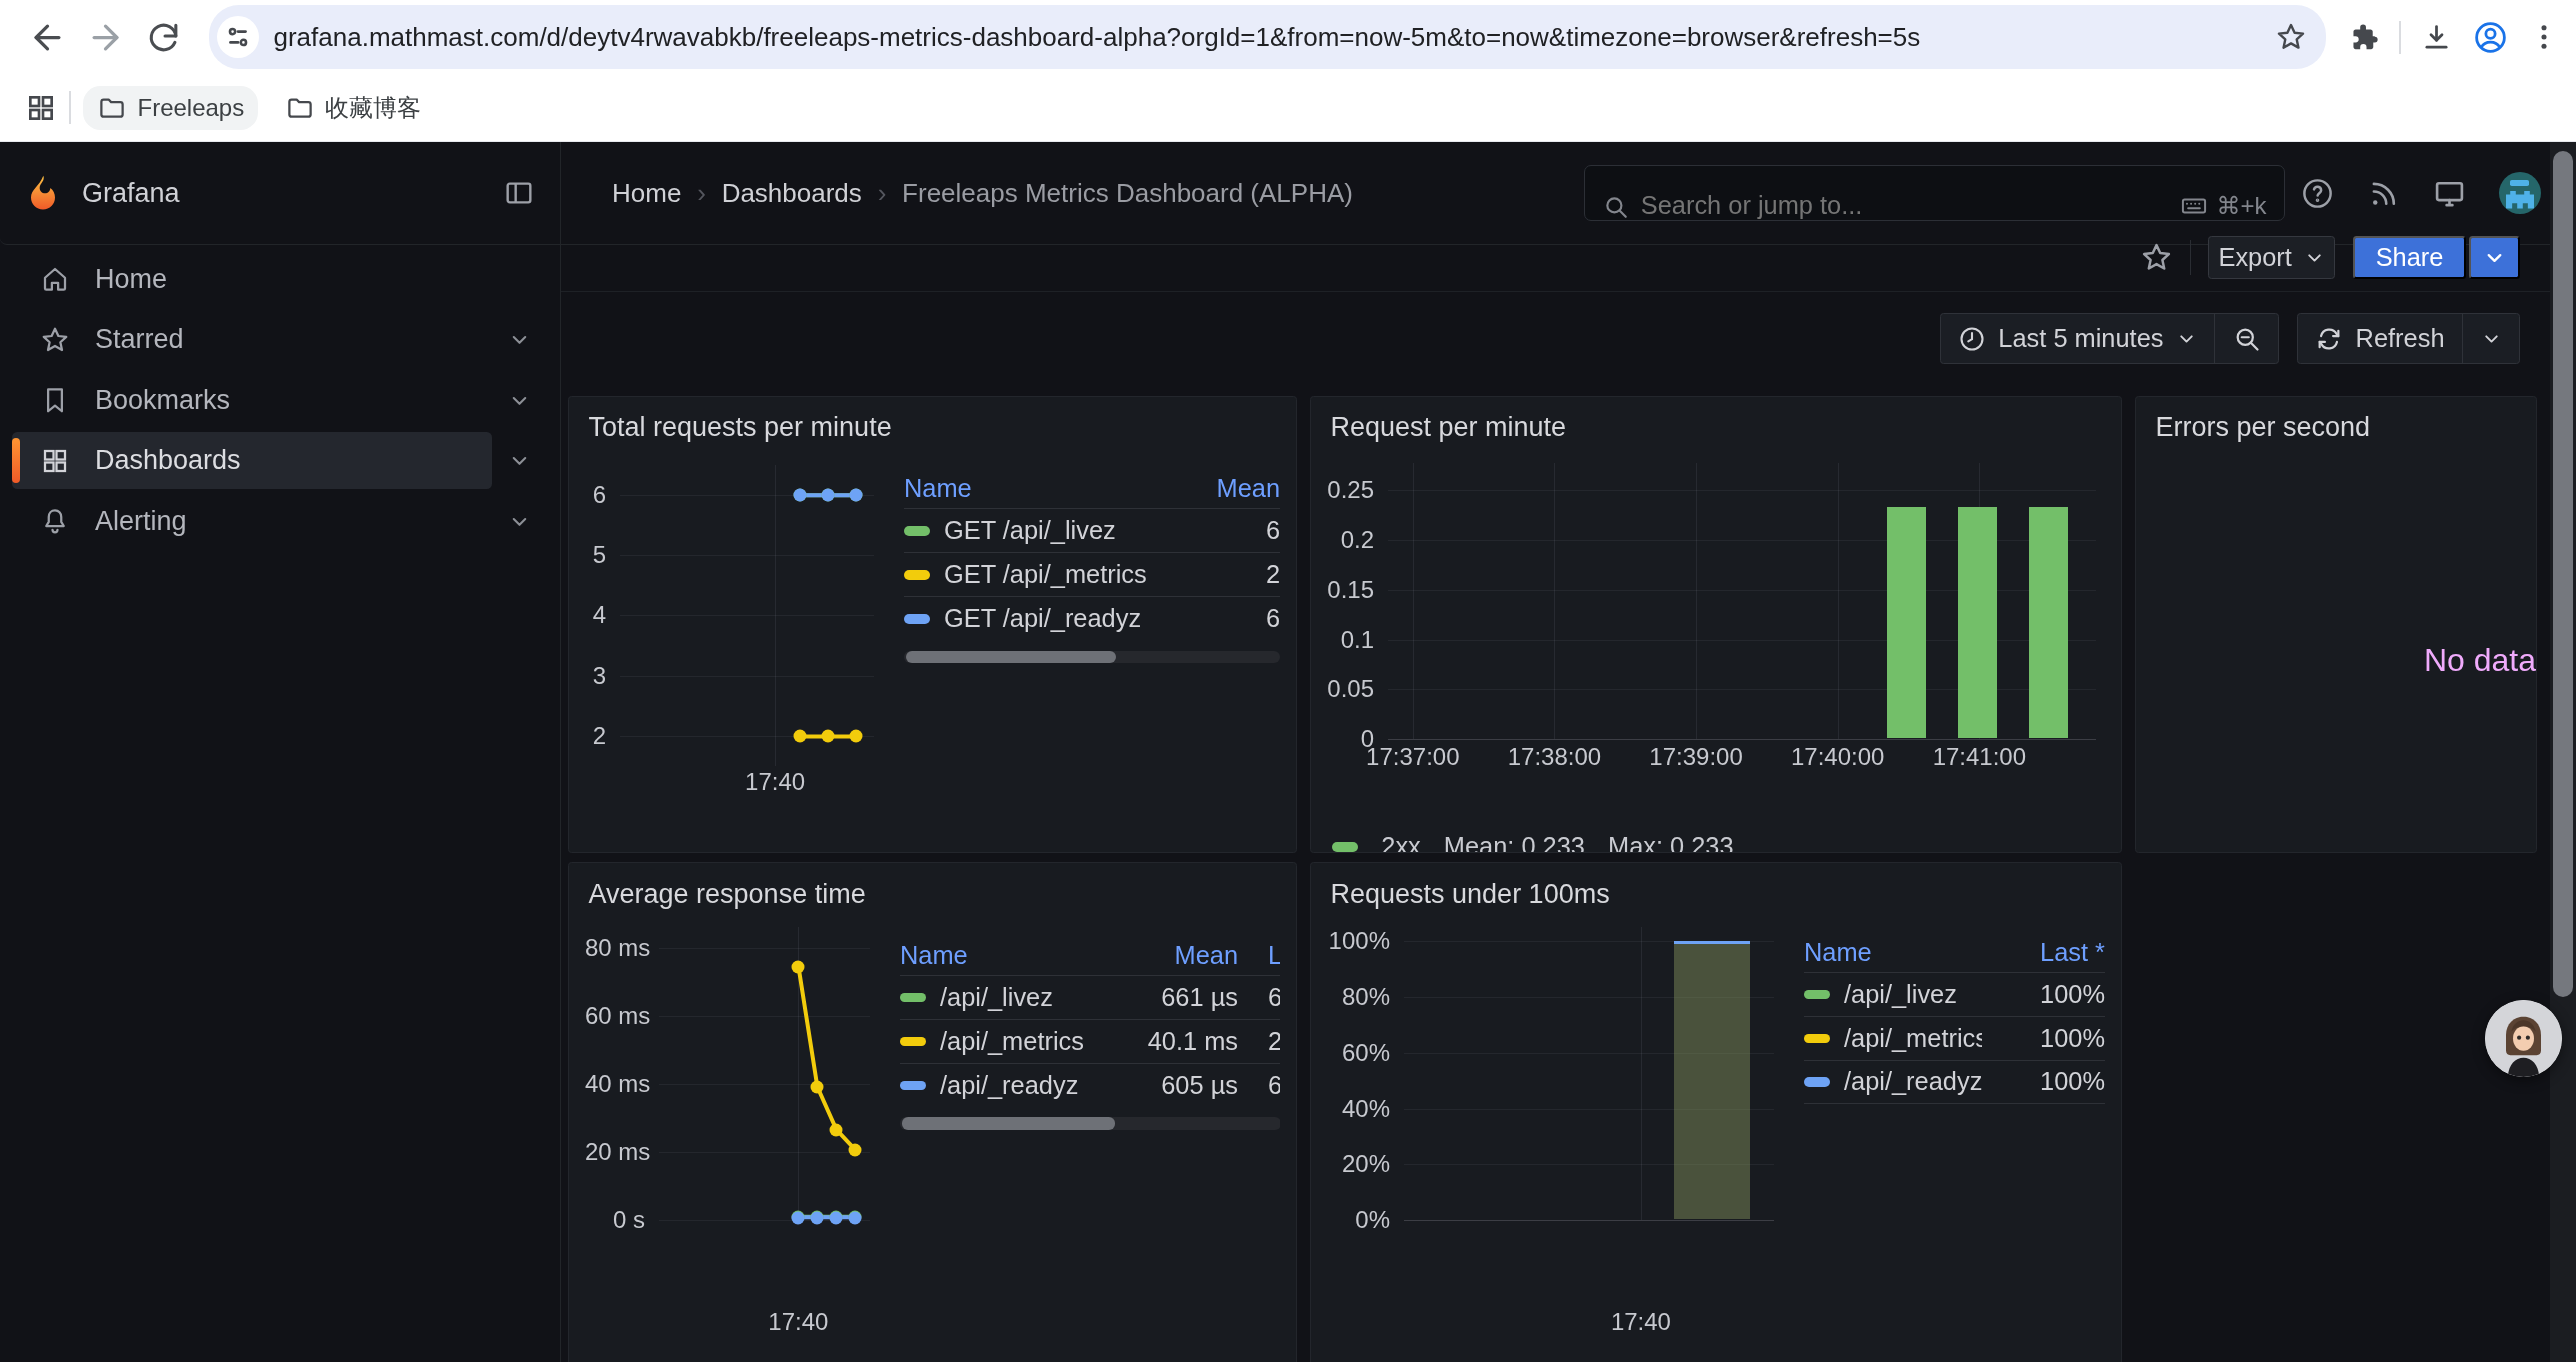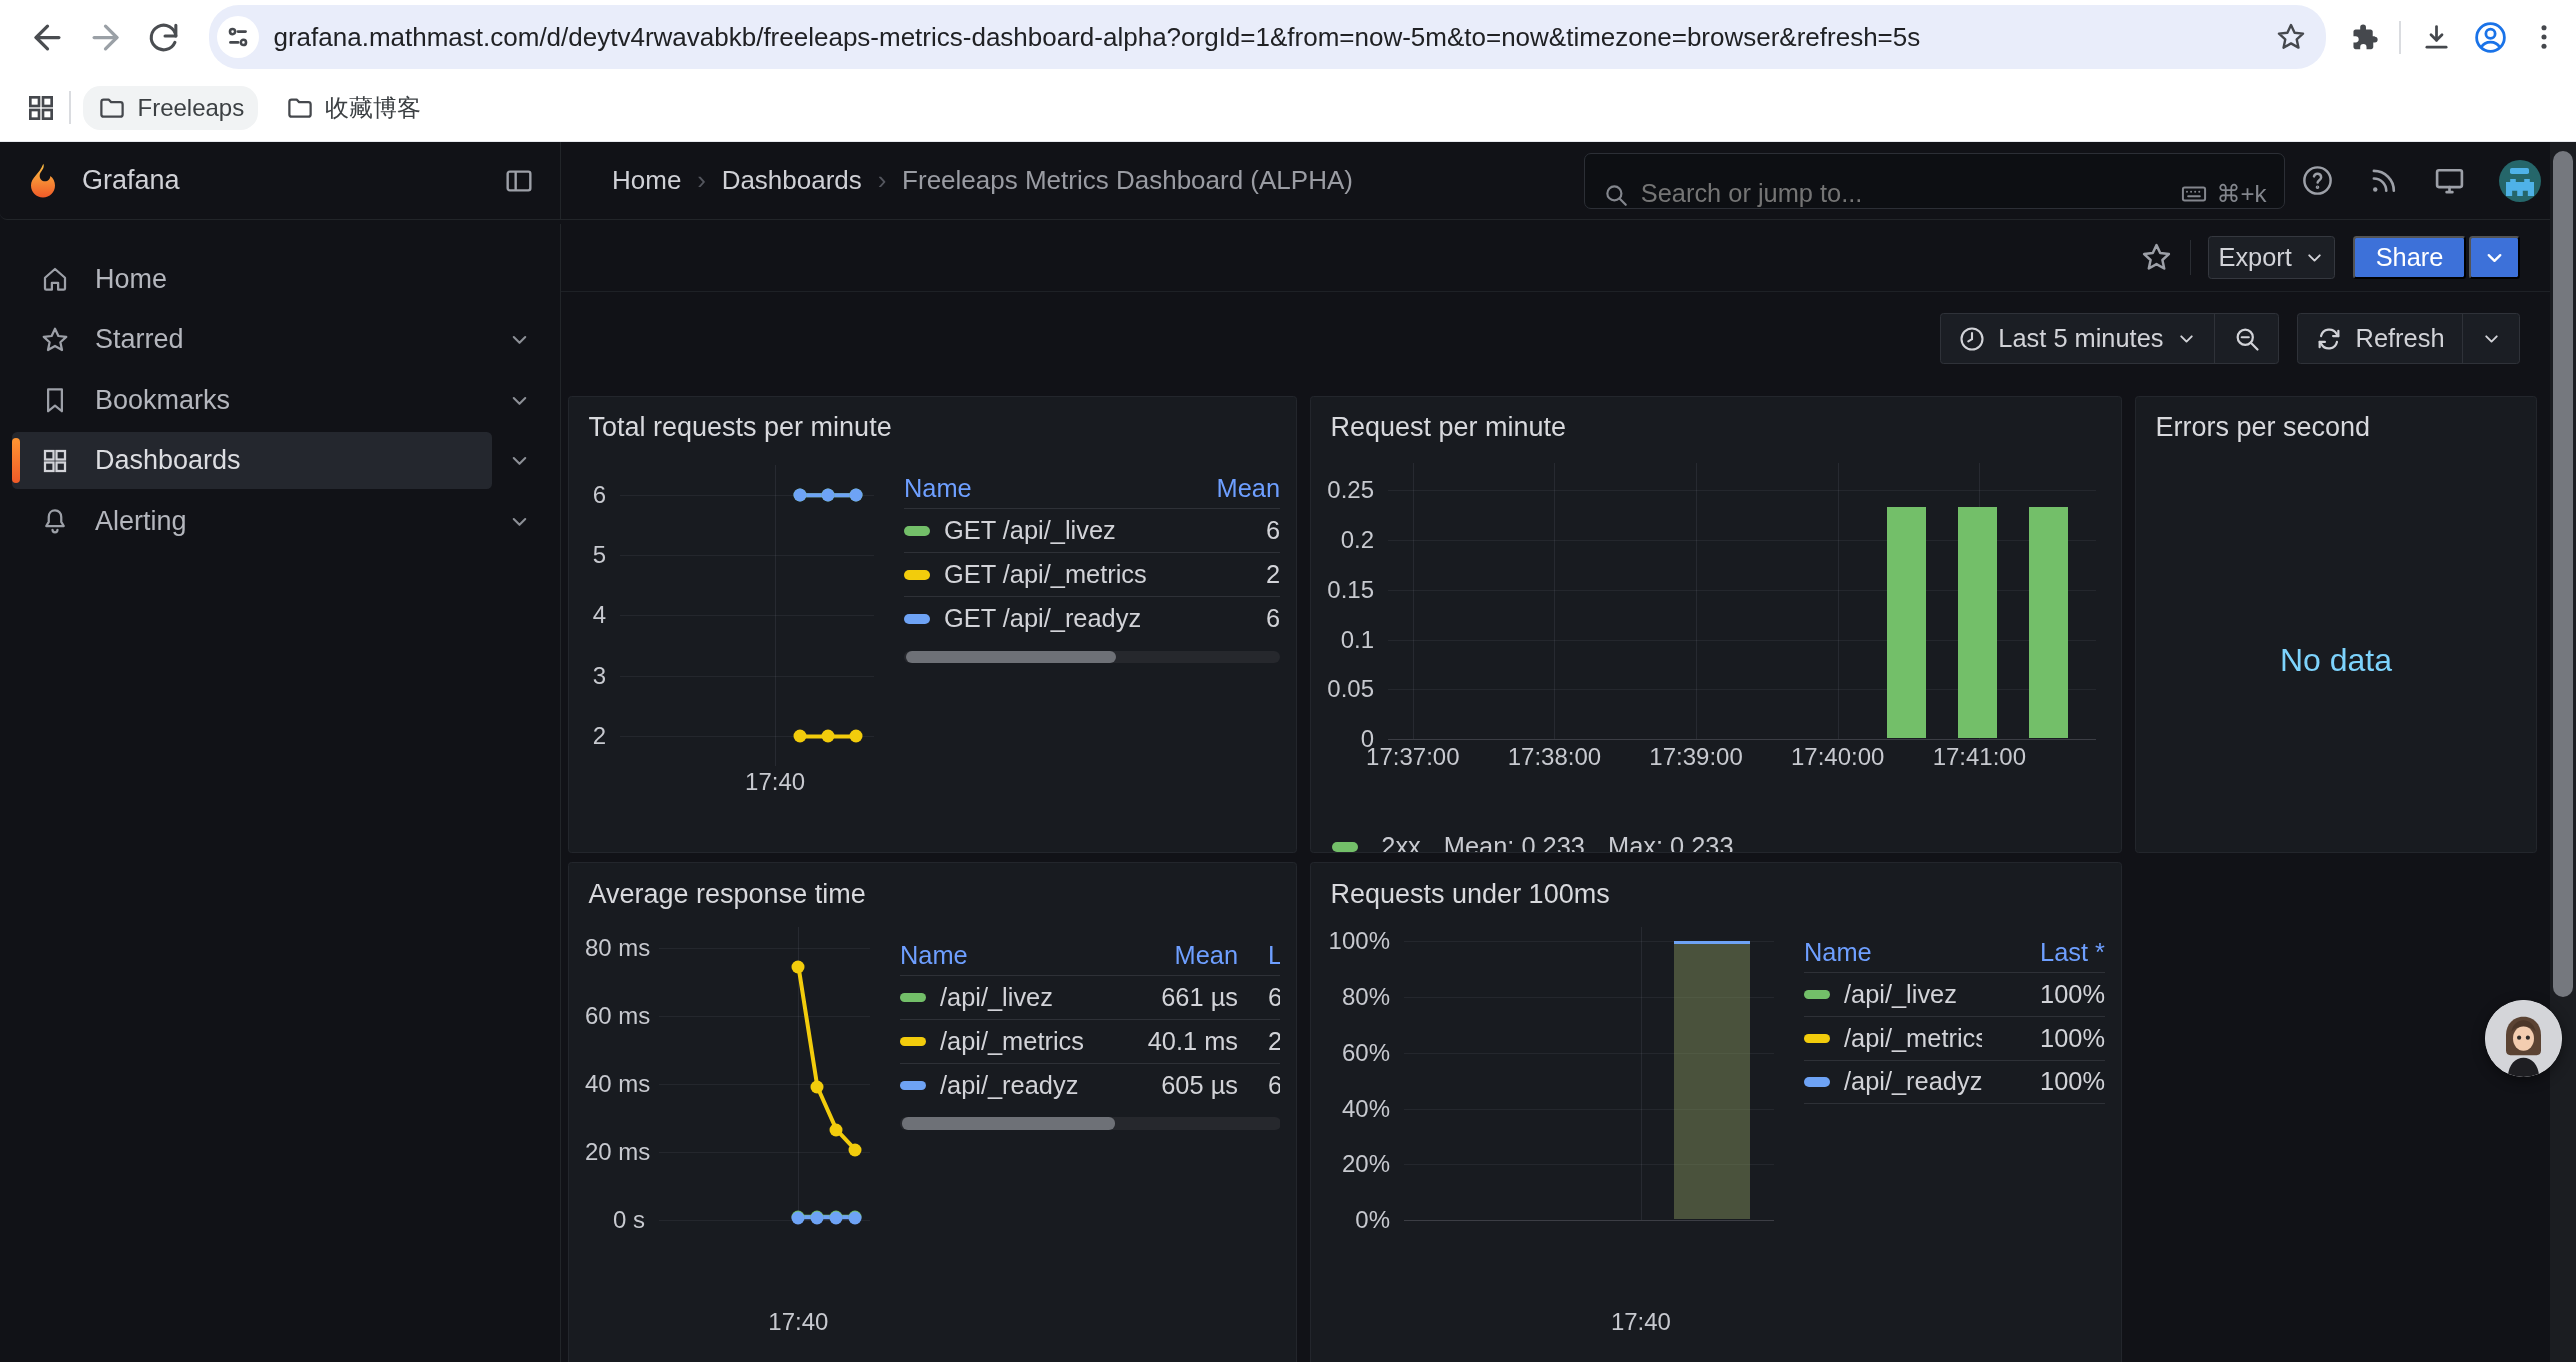--- a/index.html
+++ b/index.html
@@ -16,21 +16,21 @@
   .url-input { flex:1; border:none; outline:none; background:transparent; font-size:26px; color:#202124; margin-left:14px; font-family:inherit; min-width:0; }
   .omni-star { color:#45484d; flex:0 0 auto; margin-left:10.5px; }
   .chrome-right { display:flex; align-items:center; gap:19px; flex:0 0 auto; color:#45484d; }
   .vdiv-light { width:1.8px; height:33px; background:#dadce0; }
   .bookmarks-bar { height:68px; background:#ffffff; display:flex; align-items:center; padding:0 24.6px; gap:12.3px; border-bottom:0.9px solid #e7e9ee; }
   .bm-item { display:flex; align-items:center; gap:10.5px; padding:7px 14px; border-radius:17.5px; color:#3c4043; font-size:24px; }
   .bm-item.hovered { background:#f1f3f4; }
 
   
   .app { position:absolute; top:142px; left:0; right:0; bottom:0; background:#111217; color:#d5d6db; }
-  .gf-header { height:78px; display:flex; align-items:stretch; border-bottom:0.9px solid #222529;border-radius:7px; }
+  .gf-header { height:103px; display:flex; align-items:stretch; border-bottom:0.9px solid #222529;border-radius:7px; }
   .brand-box { width:561px; flex:0 0 auto; display:flex; align-items:center; justify-content:space-between; padding:0 24.6px 0 23px; border-right:0.9px solid #222529; }
   .brand-left { display:flex; align-items:center; gap:19px; }
   .brand-name { font-size:27px; color:#d0d1d6; }
   .dock-btn { color:#9da0a8; display:flex; }
   .crumbs { display:flex; align-items:center; gap:12.3px; padding-left:51px; flex:1; min-width:0; }
   .crumb { font-size:26px; color:#d0d1d6; white-space:nowrap; }
   .crumb.current { color:#9a9ca3; }
   .crumb-sep { color:#54565e; font-size:26px; padding:0 3.5px; }
   .gf-search { align-self:center; width:701px; height:56px; flex:0 0 auto; background:#0d0f13; border:0.9px solid #2c2f36; border-radius:7px; display:flex; align-items:flex-end; padding:0 17.5px; margin-right:15px; color:#83868d; }
   .gf-search input { flex:1; background:transparent; border:none; outline:none; color:#b9bbc2; font-size:25.4px; margin-left:12.3px; font-family:inherit; }
@@ -100,21 +100,21 @@
   .lhead span { color:#6e9fff; font-weight:500; }
   .lname { display:flex; align-items:center; gap:14px; color:#d2d3d8; white-space:nowrap; overflow:hidden; }
   .lval { text-align:right; color:#d2d3d8; white-space:nowrap; }
   .lval.clip { text-align:left; padding-left:30px; }
   .lhead .lval.clip { text-align:left; }
   .pill { display:inline-block; width:26px; height:9.6px; border-radius:5.3px; flex:0 0 auto; }
   .legend-clip { flex:1; min-width:0; overflow:hidden; padding-top:26px; font-size:25.4px; }
   .hscroll { height:12.3px; background:#26282d; border-radius:6.1px; margin-top:10.5px; position:relative; }
   .hthumb { position:absolute; left:1.8px; top:0; height:100%; width:56%; background:#6e7177; border-radius:6.1px; }
   .p2-legend { display:flex; align-items:center; gap:23px; margin-top:49px; padding-left:5.3px; font-size:25.4px; color:#c9cbd1; }
-  .no-data { position:absolute; top:54%; left:0; right:0; text-align:center; font-size:32px; color:#7dd3fc; }
+  .no-data { position:absolute; top:54%; left:0; right:0; text-align:right; font-size:32px; color:#f0abfc; }
 
   .page-scrollbar { position:absolute; top:142px; right:0; bottom:0; width:26px; background:#1b1d21; }
   .page-scrollbar .thumb { position:absolute; top:8.8px; left:2.6px; right:2.6px; height:846px; background:#75787e; border-radius:10.5px; }
 
   .assistant { position:absolute; top:1000px; right:14px; width:77px; height:77px; border-radius:50%; background:#d4d5d9; box-shadow:0 3.5px 12.3px rgba(0,0,0,0.45); overflow:hidden; z-index:50; }
   svg { display:block; }
 </style>
 </head>
 <body>
 

